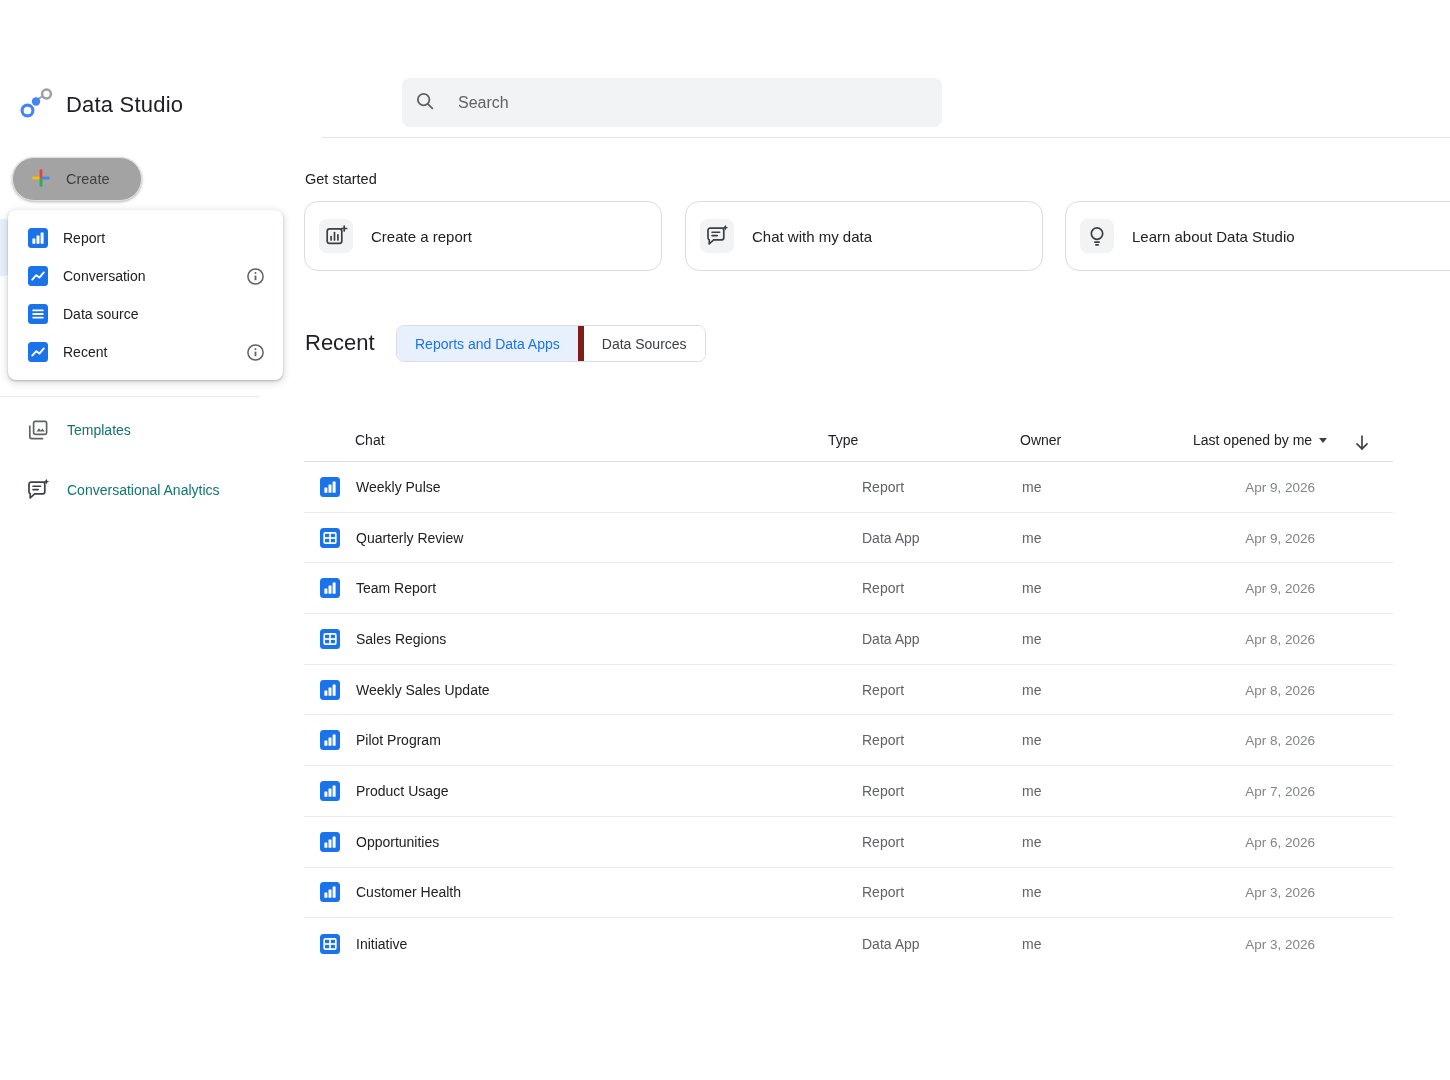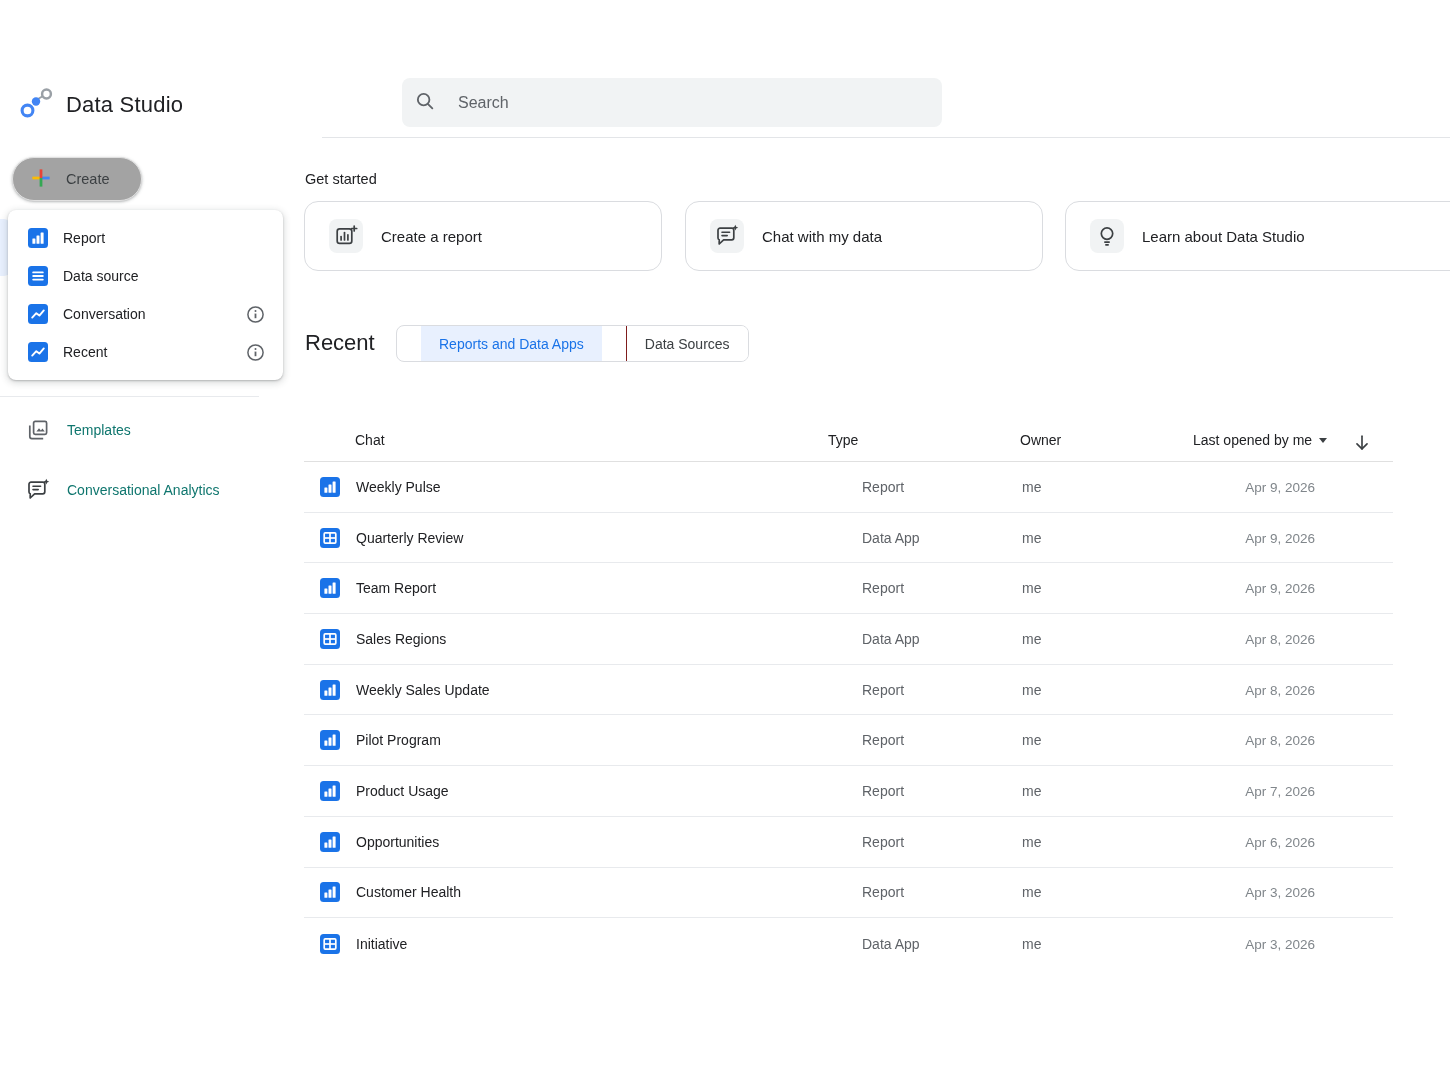--- a/index.html
+++ b/index.html
@@ -35,36 +35,36 @@
   .sidebar-divider { left: 0; top: 396px; width: 259px; height: 1px; background: #e8eaed; }
   .nav-item { left: 0; width: 260px; height: 44px; display: flex; align-items: center;
     padding-left: 26px; gap: 17px; cursor: pointer; }
   .nav-item .label { font-size: 14px; font-weight: 500; color: #0f766e; }
   .nav-templates { top: 408px; }
   .nav-conv { top: 468px; }
 
   
   .gs-title { left: 305px; top: 171px; font-size: 14.5px; font-weight: 500; color: #202124; }
   .gs-card { top: 201px; height: 70px; background: #fff; border: 1px solid #dadce0;
-    border-radius: 14px; display: flex; align-items: center; padding-left: 24px; gap: 18px;
+    border-radius: 14px; display: flex; align-items: center; padding-left: 14px; gap: 18px;
     cursor: pointer; }
   .gs-card .icon-box { width: 34px; height: 34px; background: #f1f3f4; border-radius: 8px;
     display: flex; align-items: center; justify-content: center; flex: none; }
   .gs-card .label { font-size: 15px; color: #202124; }
   .gs-card-0 { left: 304px; width: 358px; }
   .gs-card-1 { left: 685px; width: 358px; }
   .gs-card-2 { left: 1065px; width: 417px; }
 
   
   .recent-title { left: 305px; top: 330px; font-size: 22px; color: #202124; }
   .tabs { left: 396px; top: 325px; height: 37px; display: flex; border: 1px solid #dadce0;
     border-radius: 8px; overflow: hidden; }
   .tab { display: flex; align-items: center; padding: 0 18px; font-size: 14px;
-    font-weight: 500; cursor: pointer; background: #fff; color: #3c4043; margin-left: 24px; }
-  .tab + .tab { border-left: 1px solid #7f1d1d; }
+    font-weight: 500; cursor: pointer; background: #fff; color: #3c4043; }
+  .tab + .tab { border-left: 6px solid #7f1d1d; }
   .tab.active { background: #e8f0fe; color: #1a73e8; }
 
   
   .tbl-header { left: 304px; top: 424px; width: 1089px; height: 37px; }
   .tbl-header .col { position: absolute; top: 8px; font-size: 14px; font-weight: 500;
     color: #202124; }
   .col-name   { left: 51px; }
   .col-type   { left: 524px; }
   .col-owner  { left: 716px; }
   .col-opened { left: 889px; display: flex; align-items: center; gap: 7px; cursor: pointer; }
@@ -192,36 +192,36 @@
     <div class="menu-item">
     <svg class="tile-icon ic ic-report" viewBox="0 0 20 20">
         <use href="#ic-tile-report"></use>
       </svg>
 
     <span class="label">Report</span>
 
   </div>
     <div class="menu-item">
 
-    <svg class="tile-icon ic ic-datasource" viewBox="0 0 20 20">
-        <use href="#ic-tile-datasource"></use>
-      </svg>
-
-    <span class="label">Data source</span>
-
-  </div>
-    <div class="menu-item">
-
     <svg class="tile-icon ic ic-chartline" viewBox="0 0 20 20">
         <use href="#ic-tile-chartline"></use>
       </svg>
     <span class="label">Conversation</span>
     <svg class="info-icon" viewBox="0 0 19 19">
         <use href="#ic-info"></use>
       </svg>
+  </div>
+    <div class="menu-item">
+
+    <svg class="tile-icon ic ic-datasource" viewBox="0 0 20 20">
+        <use href="#ic-tile-datasource"></use>
+      </svg>
+
+    <span class="label">Data source</span>
+
   </div>
     <div class="menu-item">
 
     <svg class="tile-icon ic ic-chartline" viewBox="0 0 20 20">
         <use href="#ic-tile-chartline"></use>
       </svg>
     <span class="label">Recent</span>
     <svg class="info-icon" viewBox="0 0 19 19">
         <use href="#ic-info"></use>
       </svg>

